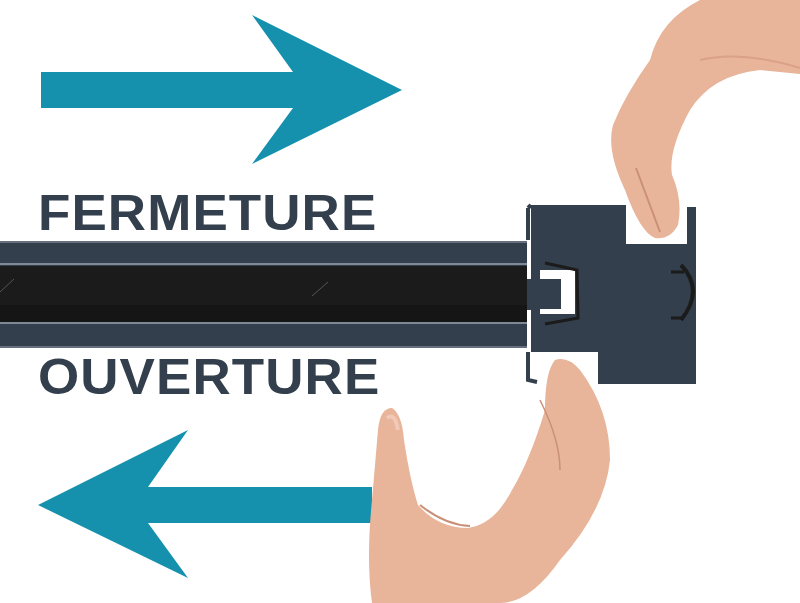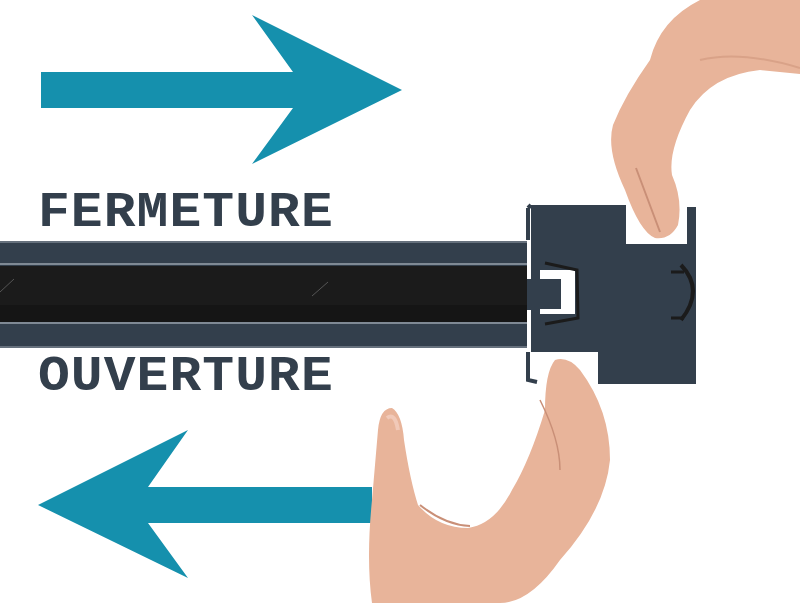--- a/index.html
+++ b/index.html
@@ -1,16 +1,16 @@
 <!DOCTYPE html>
 <html><head>
 <meta charset="utf-8">
 <style>
   html,body{margin:0;padding:0;background:#ffffff;}
-  #stage{position:relative;width:800px;height:603px;overflow:hidden;background:#ffffff;font-family:Liberation Mono, monospace;}
+  #stage{position:relative;width:800px;height:603px;overflow:hidden;background:#ffffff;font-family:Liberation Sans, sans-serif;}
   .label{position:absolute;left:38px;font-weight:bold;font-size:50px;line-height:50px;letter-spacing:1px;color:#333f4c;transform:scaleX(1.06);transform-origin:left center;white-space:nowrap;}
   svg{position:absolute;left:0;top:0;}
 </style>
 </head>
 <body>
 
 <div id="stage">
 
   <svg width="800" height="603" viewBox="0 0 800 603">
 

